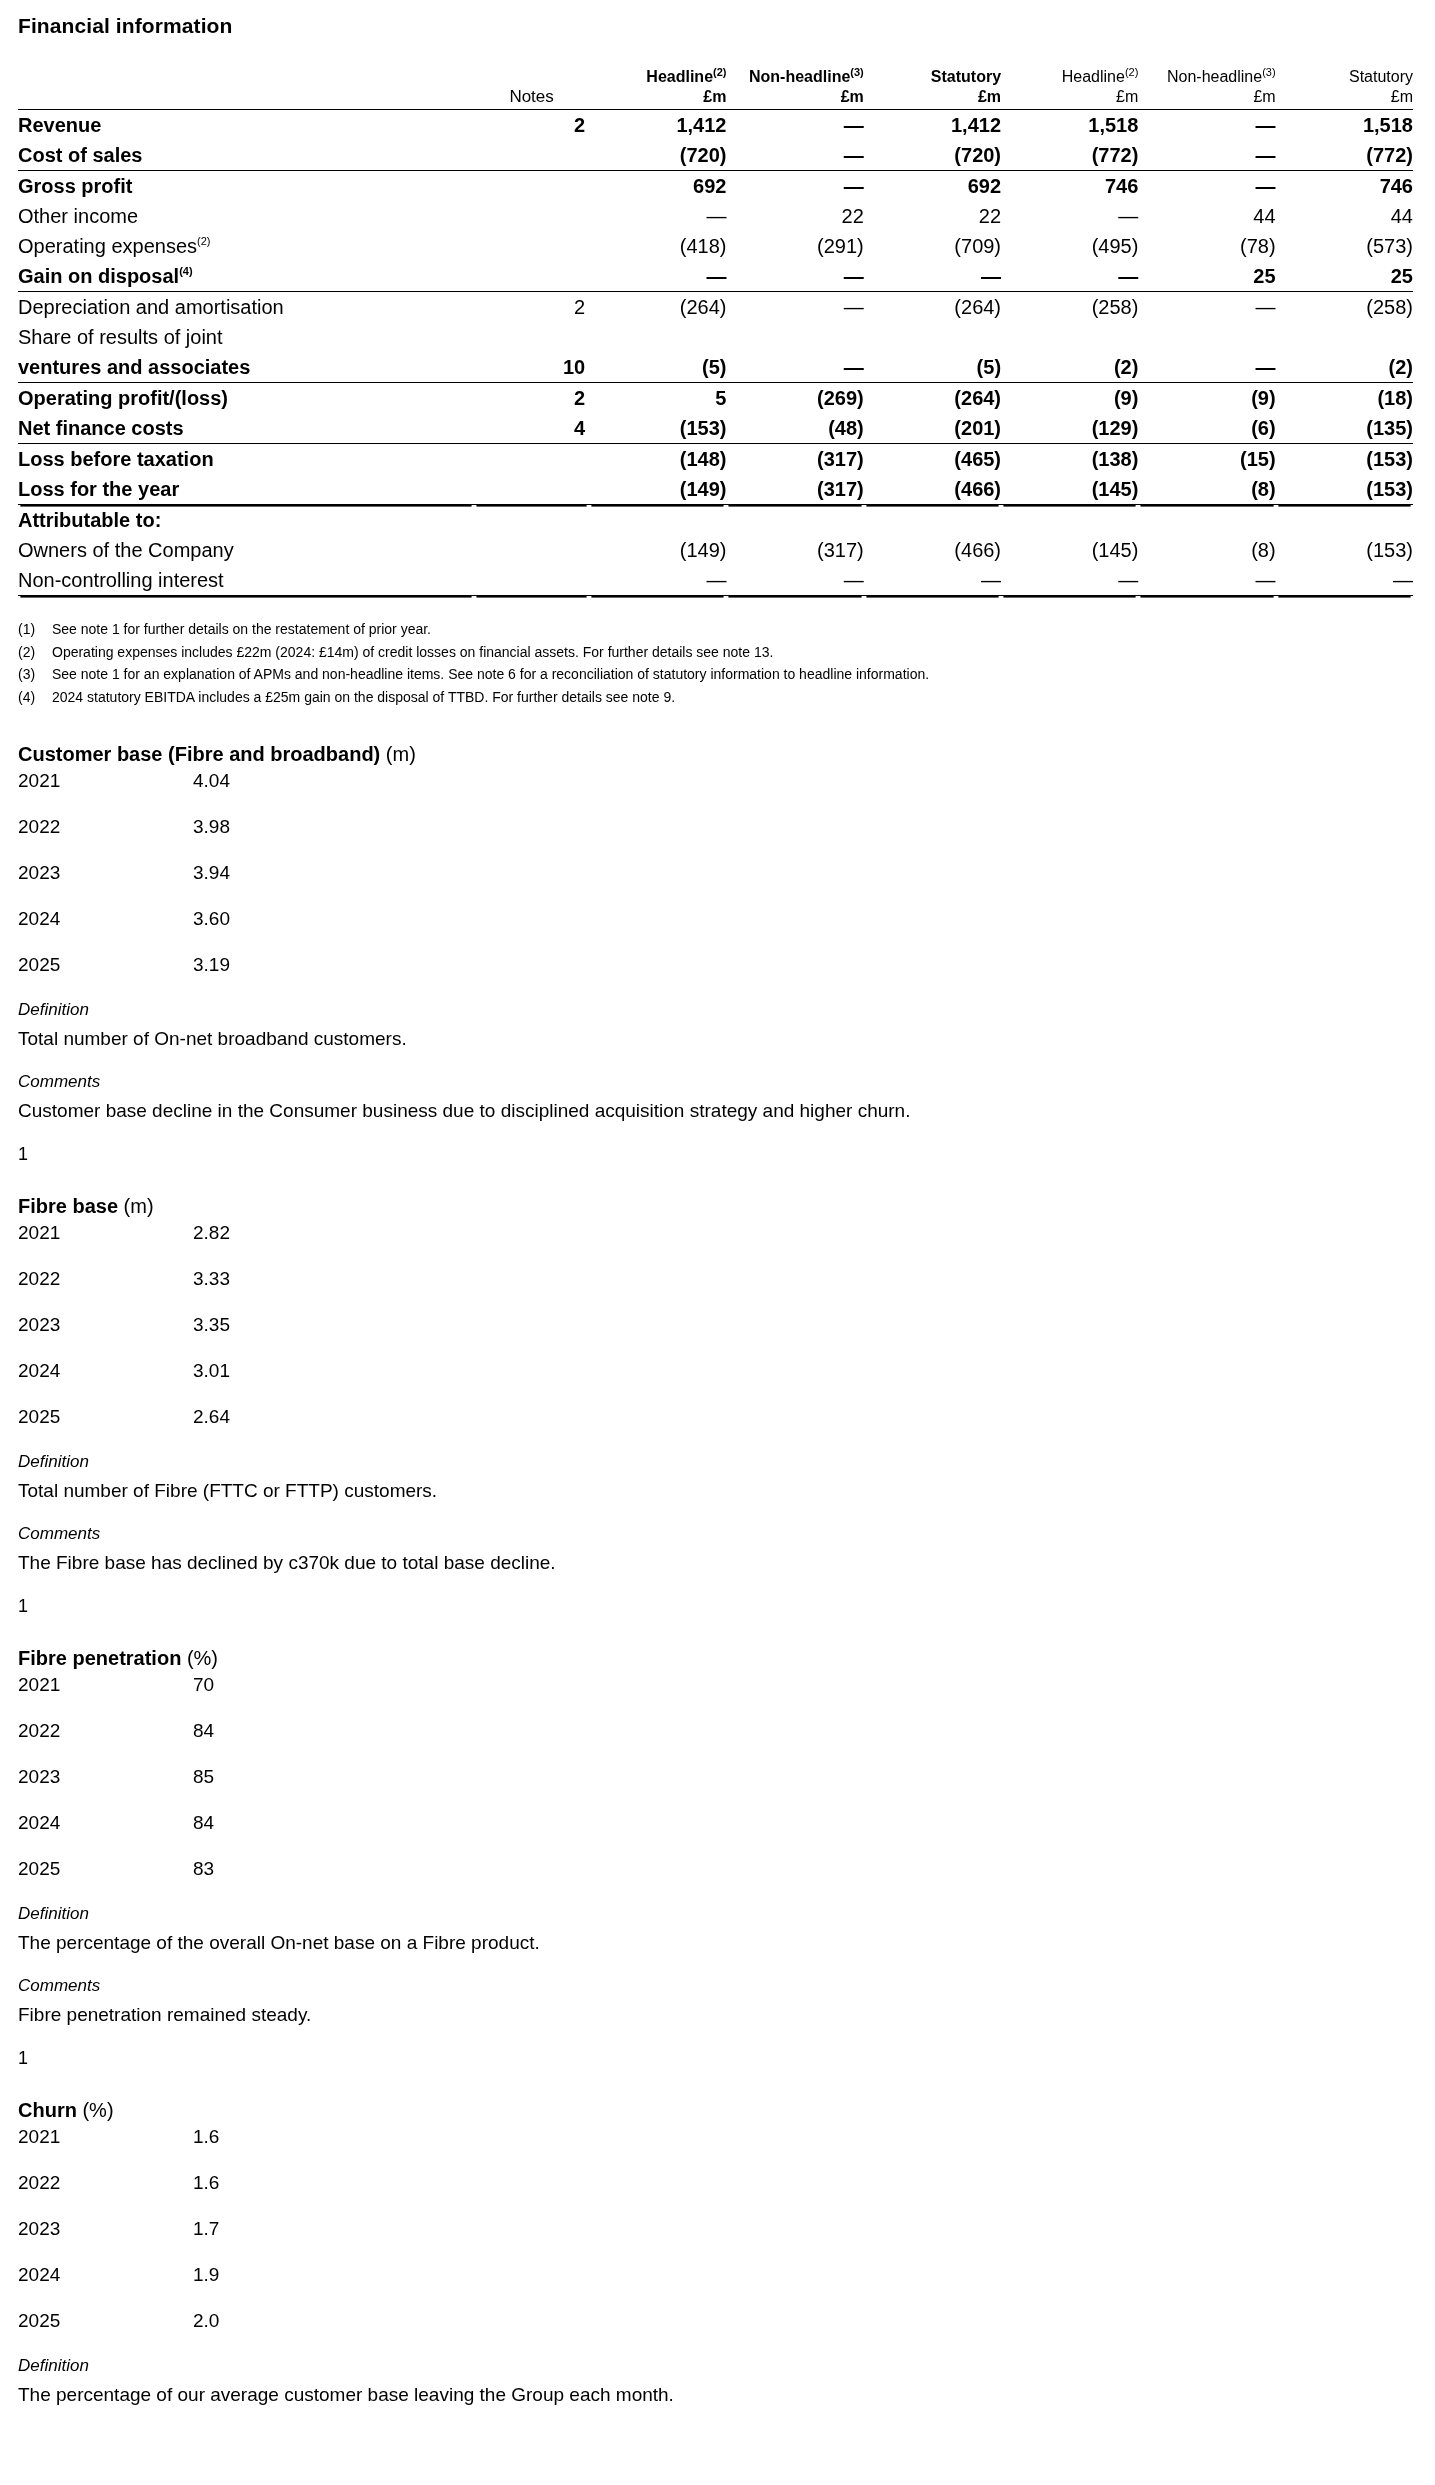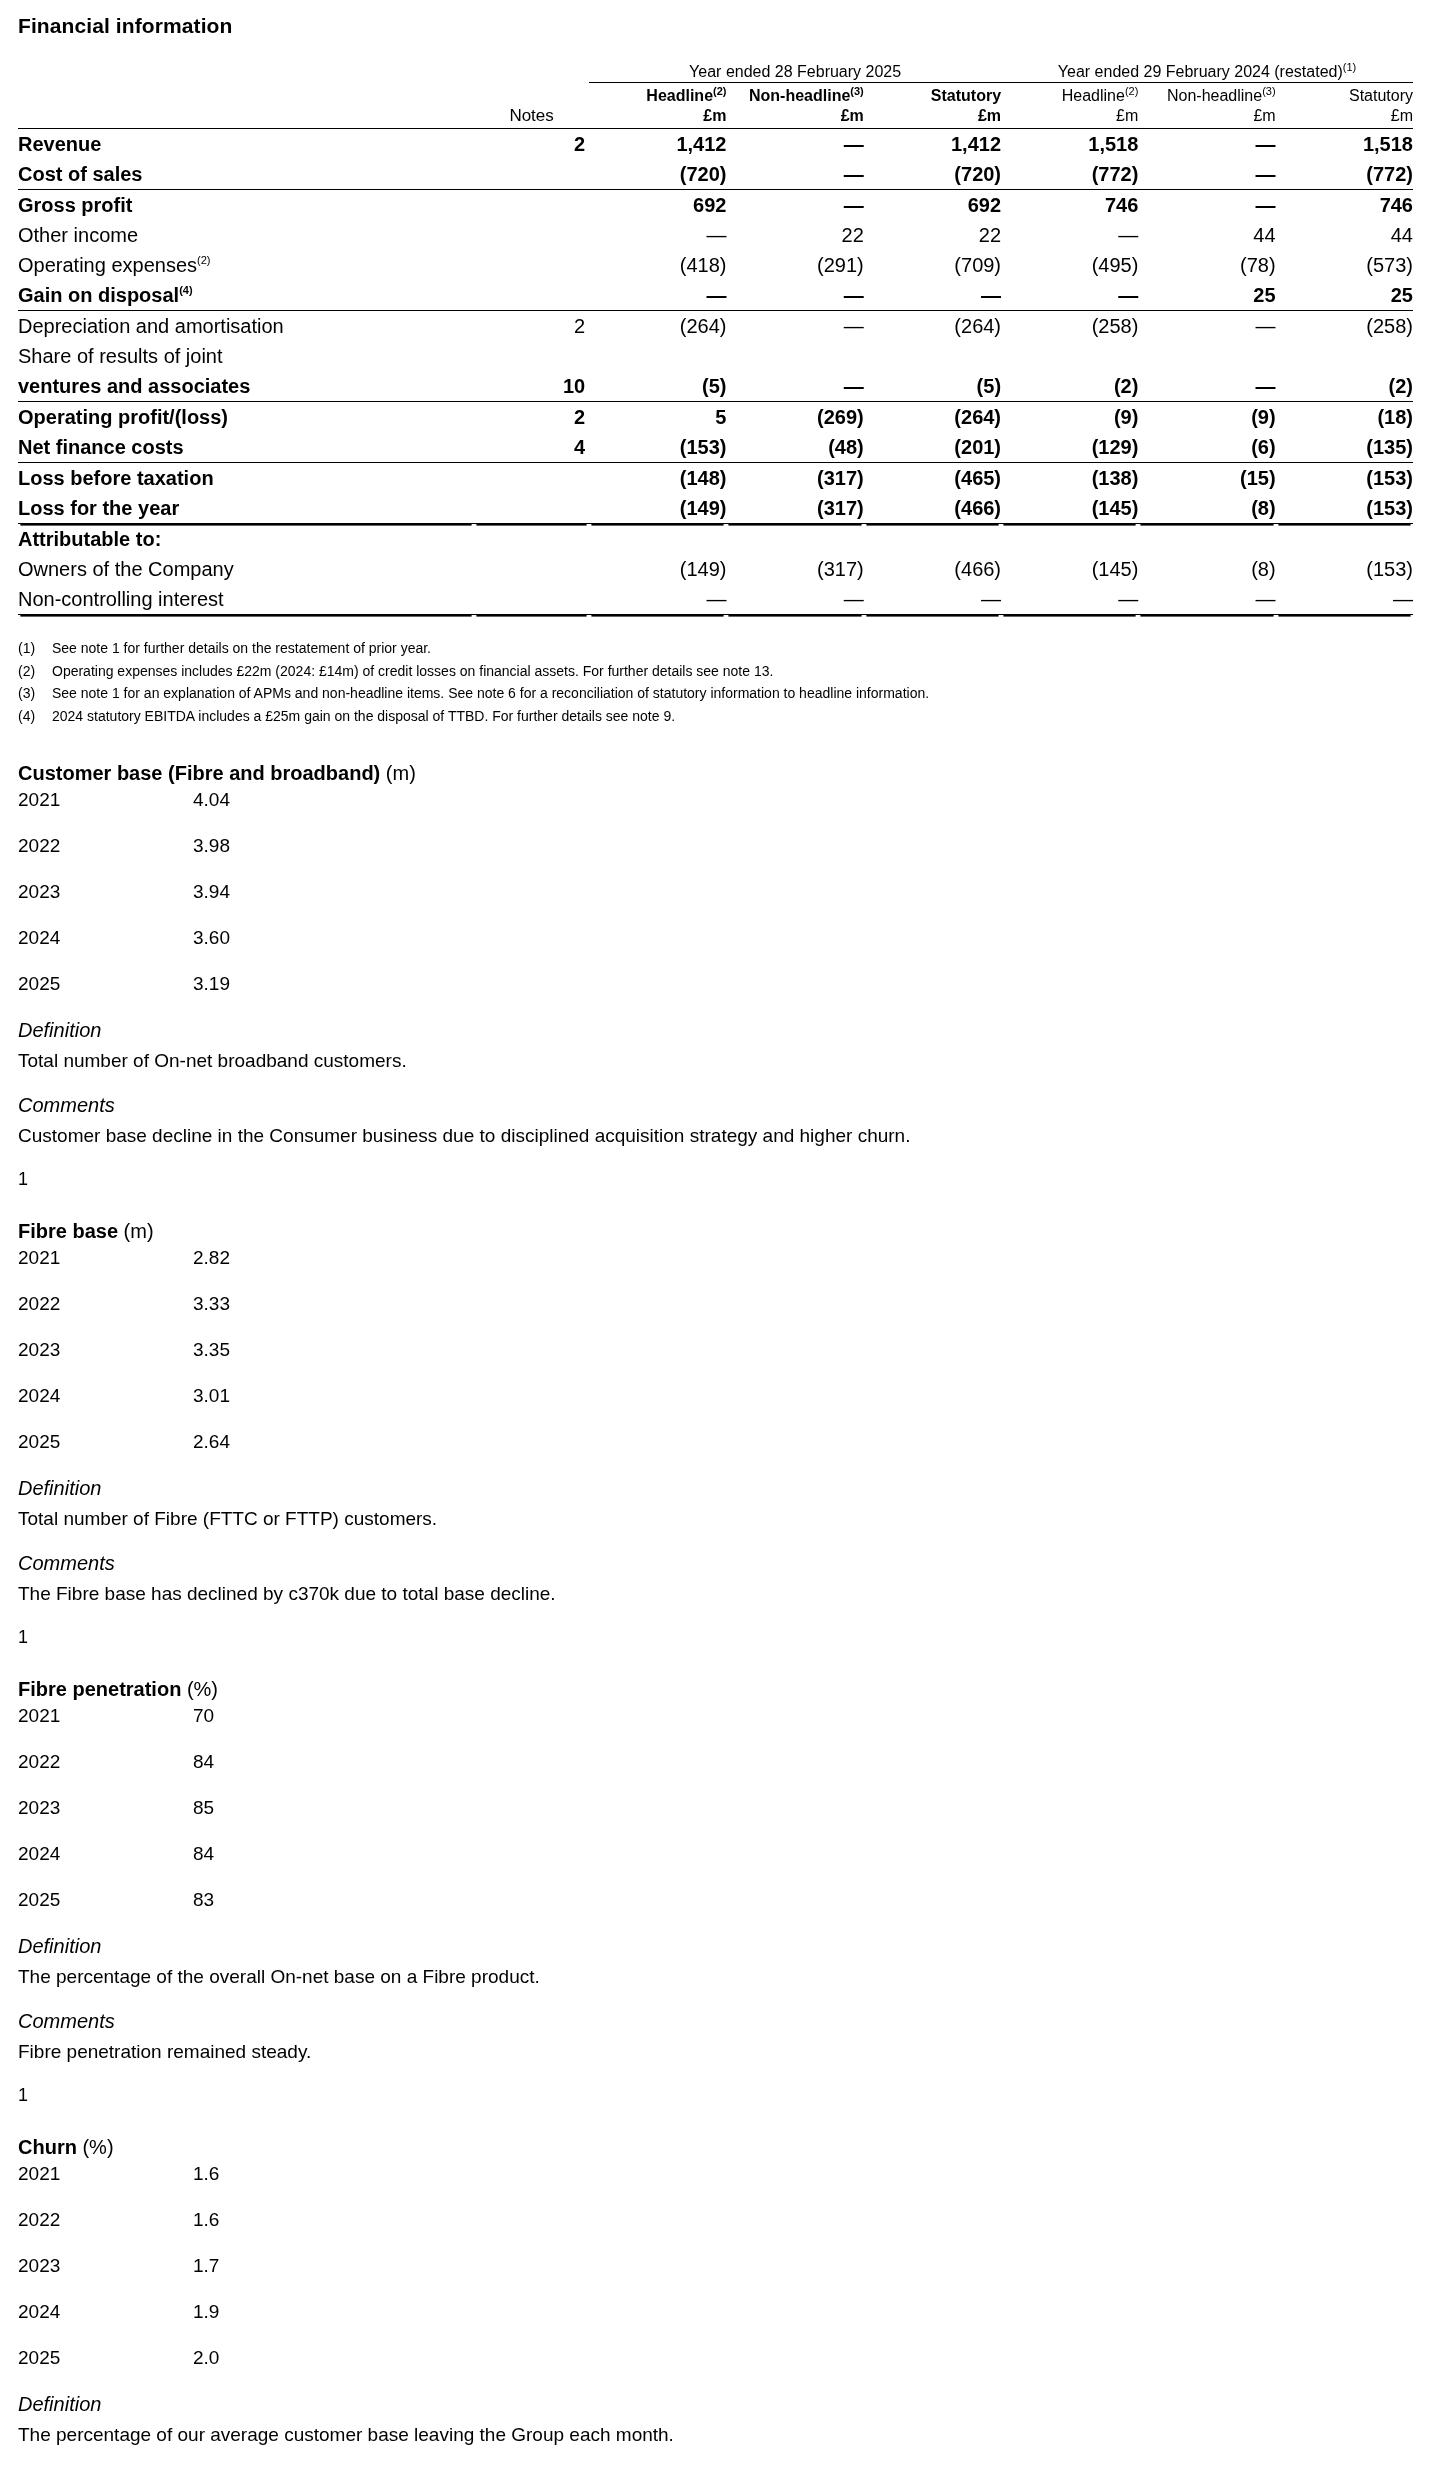--- a/index.html
+++ b/index.html
@@ -122,21 +122,21 @@
   .kpi-row {
     display: flex;
     font-size: 19px;
     margin-bottom: 24px;
   }
   .kpi-row:first-of-type { margin-top: 0; }
   .kpi-year  { width: 140px; flex: 0 0 140px; }
   .kpi-value { width: 200px; flex: 0 0 200px; margin-left: 35px; }
 
   .sec-label {
-    font-size: 20px;
+    font-size: 17px;
     font-style: italic;
     margin-top: 12px;
     margin-bottom: 8px;
   }
   .sec-text {
     font-size: 19px;
     margin-bottom: 22px;
   }
   .page-num {
     font-size: 18px;
@@ -157,26 +157,20 @@
       <col class="c-label">
         <col class="c-notes">
       <col class="c-num">
         <col class="c-num">
         <col class="c-num">
       <col class="c-num">
         <col class="c-num">
         <col class="c-num">
     </colgroup>
     <thead>
-      <tr>
-        <td></td>
-        <td></td>
-        <td class="spanhead" colspan="3">Year ended 28 February 2025</td>
-        <td class="spanhead light" colspan="3"><span>Year ended 29 February 2024 (restated)</span><span class="sup">(1)</span></td>
-      </tr>
       <tr>
         <td></td>
         <td></td>
         <td class="colhead b"><span>Headline</span><span class="sup">(2)</span></td>
         <td class="colhead b"><span>Non-headline</span><span class="sup">(3)</span></td>
         <td class="colhead b">Statutory</td>
         <td class="colhead"><span>Headline</span><span class="sup">(2)</span></td>
         <td class="colhead"><span>Non-headline</span><span class="sup">(3)</span></td>
         <td class="colhead">Statutory</td>
       </tr>

